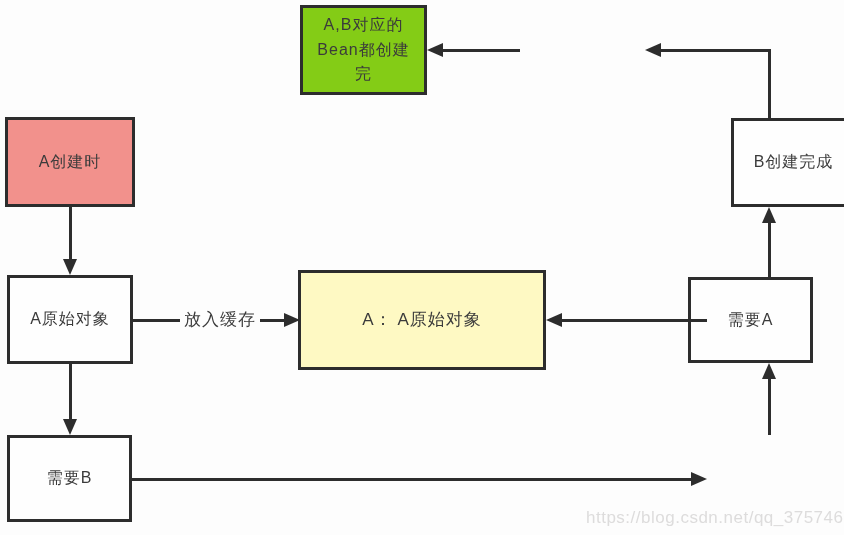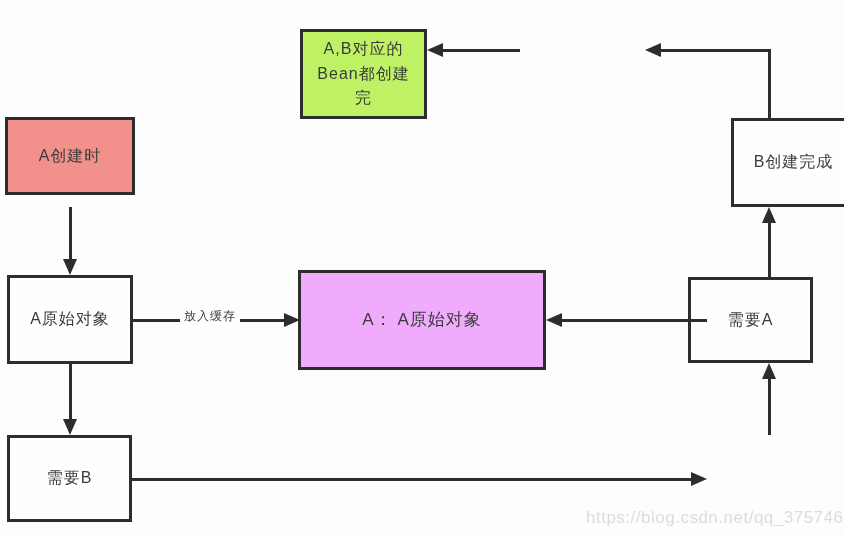--- a/index.html
+++ b/index.html
@@ -22,35 +22,35 @@
     background:#fefefe;
     display:flex;align-items:center;justify-content:center;
     text-align:center;
     color:var(--text);
     font-size:16px;
     letter-spacing:1px;
     line-height:1.55;
     white-space:pre-line;
     z-index:1;
   }
-  .node.blue{background:#bef264;margin-top:24px;}
+  .node.blue{background:#84cc16;}
   .node.red{background:#f2918c;}
-  .node.green{background:#f0abfc;font-size:17px;}
+  .node.green{background:#fef9c3;font-size:17px;}
   .hline{position:absolute;height:3px;background:var(--line);z-index:1;}
   .vline{position:absolute;width:3px;background:var(--line);z-index:1;}
   .ah{position:absolute;width:0;height:0;z-index:1;}
   .ah.left{border-top:7px solid transparent;border-bottom:7px solid transparent;border-right:16px solid var(--line);}
   .ah.right{border-top:7px solid transparent;border-bottom:7px solid transparent;border-left:16px solid var(--line);}
   .ah.down{border-left:7px solid transparent;border-right:7px solid transparent;border-top:16px solid var(--line);}
   .ah.up{border-left:7px solid transparent;border-right:7px solid transparent;border-bottom:16px solid var(--line);}
   .edge-label{
     position:absolute;
     background:var(--bg);
     color:var(--text);
-    font-size:12px;
+    font-size:17px;
     letter-spacing:1px;
     padding:0 4px;
     z-index:2;
     white-space:nowrap;
   }
   .watermark{
     position:absolute;
     left:586px;top:508px;
     font-size:17px;
     letter-spacing:.5px;
@@ -64,21 +64,21 @@
 
 <div class="canvas">
 
   <div class="node blue" style="left:300px;top:5px;width:127px;height:90px;">A,B对应的
 Bean都创建
 完</div>
 
 
   <div class="node" style="left:707px;top:118px;width:125px;height:89px;margin-left:24px;">B创建完成</div>
 
-  <div class="node red" style="left:5px;top:117px;width:130px;height:78px;">A创建时</div>
+  <div class="node red" style="left:5px;top:117px;width:130px;height:90px;">A创建时</div>
 
   <div class="node" style="left:7px;top:275px;width:126px;height:89px;">A原始对象</div>
 
   <div class="node green" style="left:298px;top:270px;width:248px;height:100px;">A： A原始对象</div>
 
   <div class="node" style="left:688px;top:277px;width:125px;height:86px;">需要A</div>
 
   <div class="node" style="left:7px;top:435px;width:125px;height:87px;">需要B</div>
 
 

